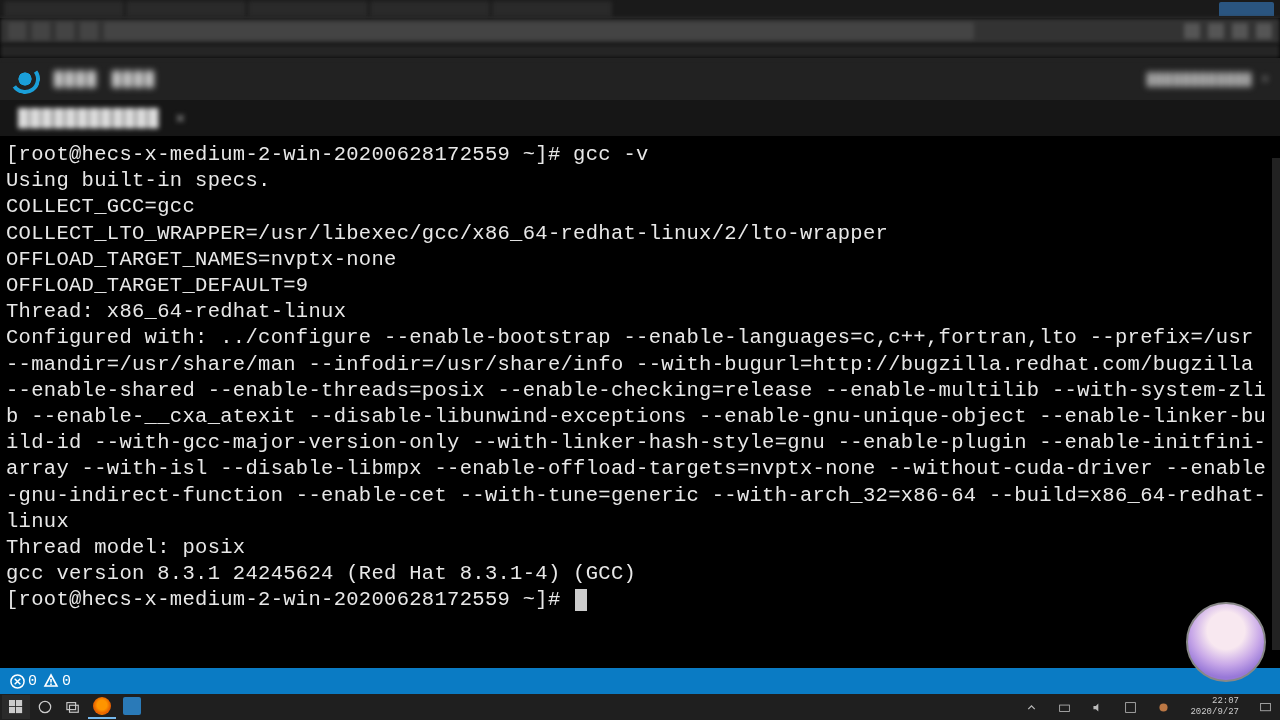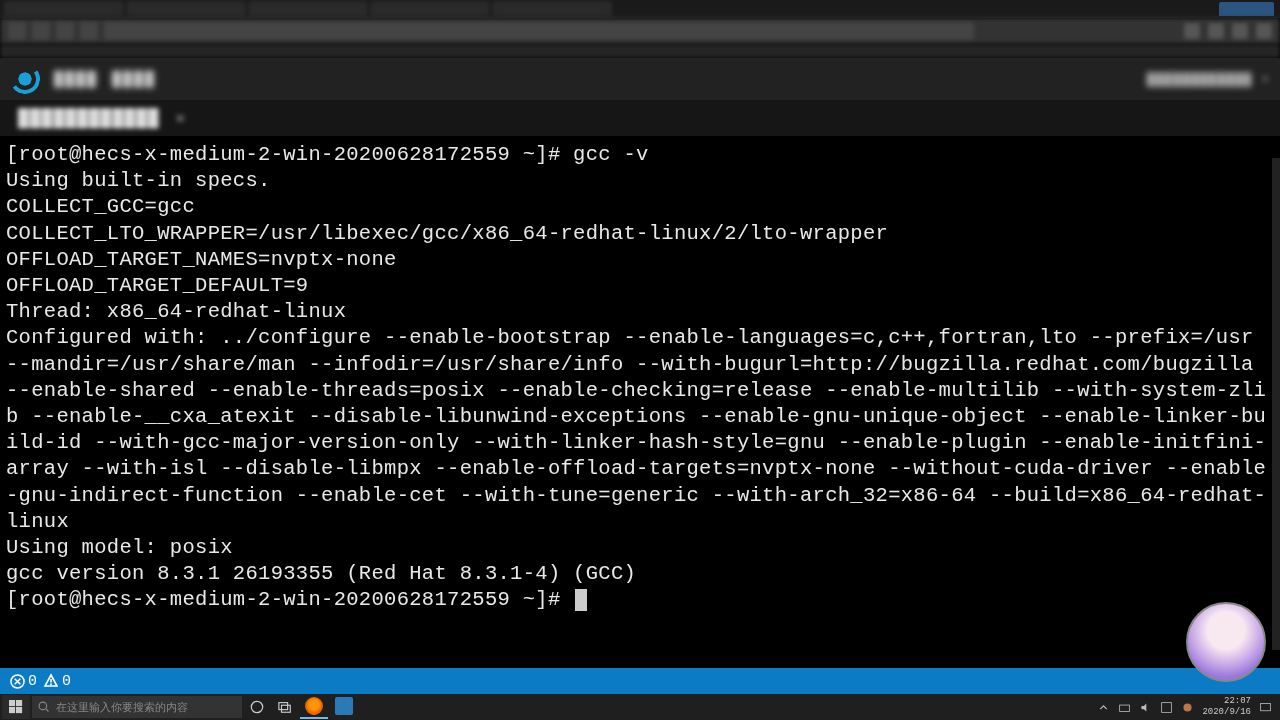--- a/index.html
+++ b/index.html
@@ -183,21 +183,21 @@
     gap: 6px;
     color: #888;
     font-size: 11px;
     font-family: sans-serif;
   }
   .task-btn { width: 26px; height: 24px; display:flex; align-items:center; justify-content:center; color:#ccc; font-size:13px; }
   .task-app { width: 28px; height: 24px; display:flex; align-items:center; justify-content:center; border-bottom: 2px solid transparent; }
   .task-app.active { border-bottom-color: #76b9ed; }
   .task-app.firefox { background: radial-gradient(circle at 50% 50%, #ff9500 40%, #e66000 70%); border-radius: 50%; width:18px; height:18px; margin:0 5px; }
   .task-app.edge { background: #2a7ab8; width: 18px; height: 18px; margin: 0 5px; border-radius: 2px; }
-  .tray { margin-left: auto; display: flex; align-items: center; gap: 8px; color: #ccc; font-size: 10px; padding-right: 6px; }
+  .tray { margin-left: auto; display: flex; align-items: center; gap: 20px; color: #ccc; font-size: 10px; padding-right: 6px; }
   .tray-icon { width: 13px; height: 13px; color:#bbb; }
   .tray-time { text-align: right; line-height: 11px; font-size: 9px; }
   .avatar-mascot {
     position: absolute;
     right: 14px;
     bottom: 38px;
     width: 80px;
     height: 80px;
     border-radius: 50%;
     background: radial-gradient(circle at 50% 35%, #f8e8f0 30%, #c8a8e8 55%, #9878d8 75%);
@@ -248,22 +248,22 @@
 </div>
 
 <div class="terminal"><span>[root@hecs-x-medium-2-win-20200628172559 ~]#</span> <span>gcc -v</span>
 <span>Using built-in specs.</span>
 <span>COLLECT_GCC=gcc</span>
 <span>COLLECT_LTO_WRAPPER=/usr/libexec/gcc/x86_64-redhat-linux/2/lto-wrapper</span>
 <span>OFFLOAD_TARGET_NAMES=nvptx-none</span>
 <span>OFFLOAD_TARGET_DEFAULT=9</span>
 <span>Thread: x86_64-redhat-linux</span>
 <span>Configured with: ../configure --enable-bootstrap --enable-languages=c,c++,fortran,lto --prefix=/usr --mandir=/usr/share/man --infodir=/usr/share/info --with-bugurl=http://bugzilla.redhat.com/bugzilla --enable-shared --enable-threads=posix --enable-checking=release --enable-multilib --with-system-zlib --enable-__cxa_atexit --disable-libunwind-exceptions --enable-gnu-unique-object --enable-linker-build-id --with-gcc-major-version-only --with-linker-hash-style=gnu --enable-plugin --enable-initfini-array --with-isl --disable-libmpx --enable-offload-targets=nvptx-none --without-cuda-driver --enable-gnu-indirect-function --enable-cet --with-tune=generic --with-arch_32=x86-64 --build=x86_64-redhat-linux</span>
-<span>Using model: posix</span>
-<span>gcc version 8.3.1 26193355 (Red Hat 8.3.1-4) (GCC)</span>
+<span>Thread model: posix</span>
+<span>gcc version 8.3.1 24245624 (Red Hat 8.3.1-4) (GCC)</span>
 <span>[root@hecs-x-medium-2-win-20200628172559 ~]#</span> <span class="cursor"></span></div>
 
 <div class="scrollbar-right"></div>
 
 <div class="status-bar">
   <span class="status-icon">
     <svg width="15" height="15" viewBox="0 0 16 16">
         <circle cx="8" cy="8" r="7" fill="none" stroke="#fff" stroke-width="1.6"></circle>
         <path d="M5 5 L11 11 M11 5 L5 11" stroke="#fff" stroke-width="1.6"></path>
       </svg>
@@ -283,27 +283,20 @@
 
 <div class="taskbar">
   <div class="start-btn">
     <svg viewBox="0 0 16 16">
         <rect x="0" y="0" width="7" height="7" fill="#ccc"></rect>
         <rect x="8" y="0" width="7" height="7" fill="#ccc"></rect>
         <rect x="0" y="8" width="7" height="7" fill="#ccc"></rect>
         <rect x="8" y="8" width="7" height="7" fill="#ccc"></rect>
       </svg>
   </div>
-  <div class="search-box">
-    <svg width="12" height="12" viewBox="0 0 16 16">
-        <circle cx="6.5" cy="6.5" r="5" fill="none" stroke="#888" stroke-width="1.5"></circle>
-        <line x1="10.5" y1="10.5" x2="14" y2="14" stroke="#888" stroke-width="1.5"></line>
-      </svg>
-    <span>在这里输入你要搜索的内容</span>
-  </div>
   <div class="task-btn">
     <svg width="14" height="14" viewBox="0 0 16 16">
         <circle cx="8" cy="8" r="6.5" fill="none" stroke="#ccc" stroke-width="1.4"></circle>
       </svg>
   </div>
   <div class="task-btn">
     <svg width="14" height="14" viewBox="0 0 16 16">
         <rect x="1" y="3" width="10" height="8" fill="none" stroke="#ccc" stroke-width="1.3"></rect>
         <rect x="4" y="6" width="10" height="8" fill="none" stroke="#ccc" stroke-width="1.3"></rect>
       </svg>
@@ -325,19 +318,19 @@
         <path d="M3 6 L6 6 L9 3 L9 13 L6 10 L3 10 Z" fill="#bbb"></path>
       </svg>
     <svg class="tray-icon" viewBox="0 0 16 16">
         <rect x="2" y="2" width="12" height="12" fill="none" stroke="#bbb"></rect>
       </svg>
     <svg class="tray-icon" viewBox="0 0 16 16">
         <circle cx="8" cy="8" r="5" fill="#b74"></circle>
       </svg>
     <div class="tray-time">
       <div>22:07</div>
-      <div>2020/9/16</div>
+      <div>2020/9/27</div>
     </div>
     <svg class="tray-icon" viewBox="0 0 16 16">
         <rect x="2" y="3" width="12" height="9" fill="none" stroke="#bbb"></rect>
       </svg>
   </div>
 </div>
 
 </body></html>

